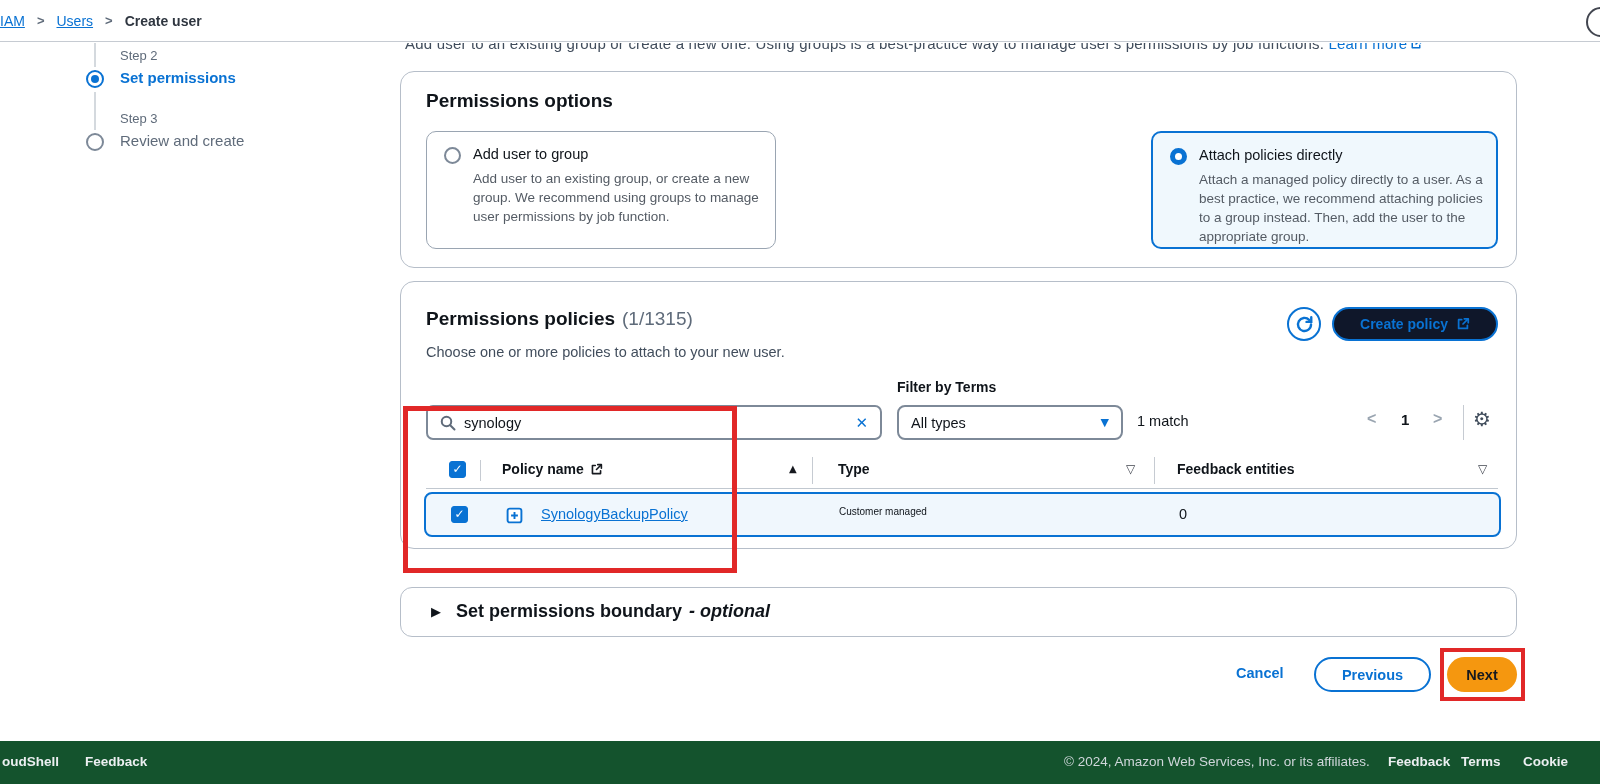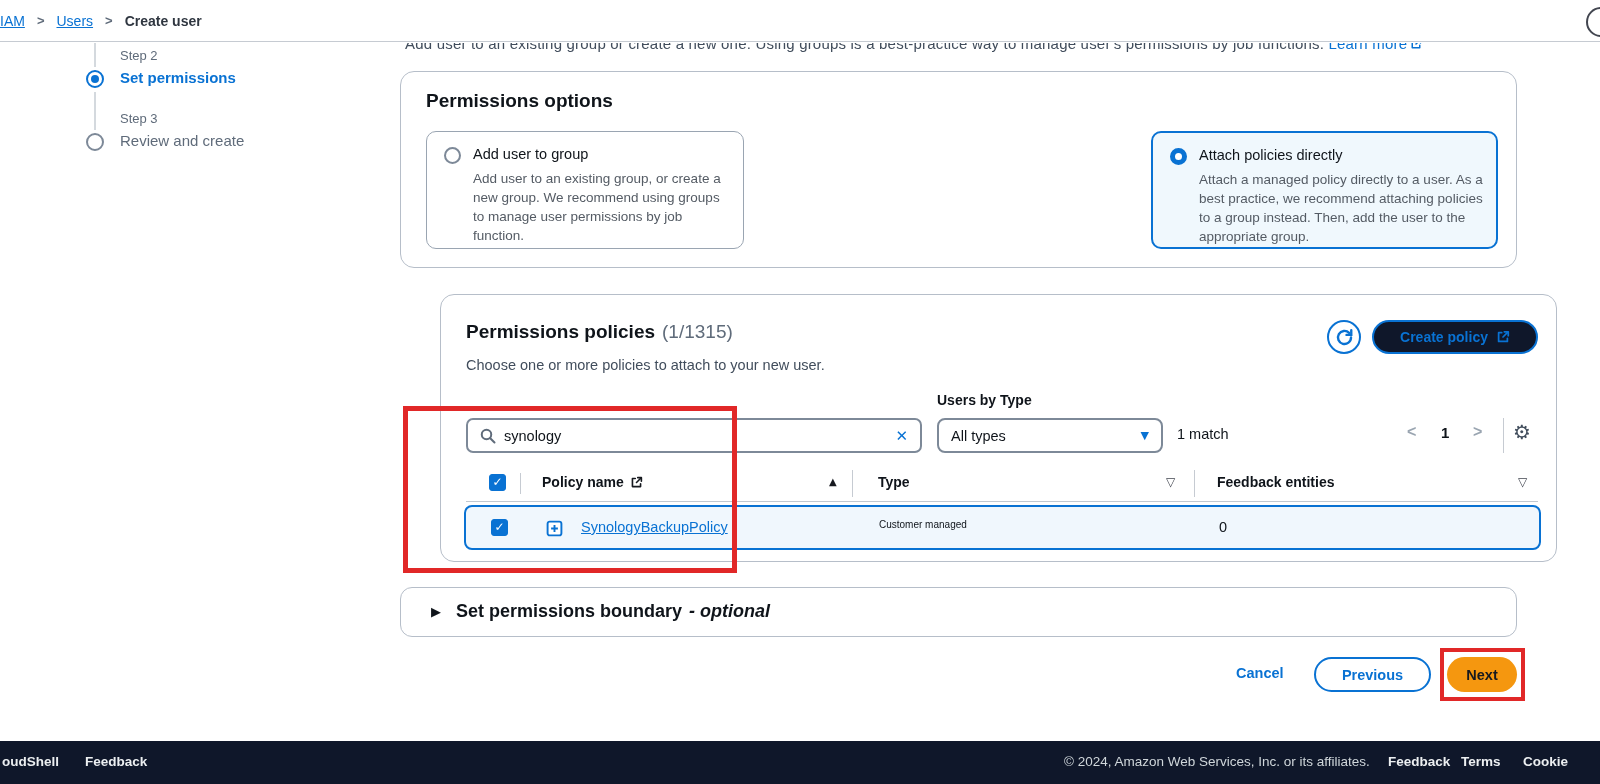--- a/index.html
+++ b/index.html
@@ -40,27 +40,27 @@
   #step2-radio { position:absolute; left:86px; top:70px; width:18px; height:18px;
     border:2px solid #0972d3; background:#fff; }
   #step2-radio::after { content:""; position:absolute; left:3px; top:3px; width:8px; height:8px;
     border-radius:50%; background:#0972d3; }
   #step3-radio { position:absolute; left:86px; top:133px; width:18px; height:18px;
     border:2px solid #7d8998; background:#fff; }
 
   
   .card { position:absolute; background:#fff; border:1px solid #b6bec9; border-radius:14px; }
   #card-options { left:400px; top:71px; width:1117px; height:197px; }
-  #card-policies { left:400px; top:294px; width:1117px; height:268px;margin-left:40px; }
+  #card-policies { left:400px; top:281px; width:1117px; height:268px; }
   #card-boundary { left:400px; top:587px; width:1117px; height:50px; border-radius:12px; }
   .card-title { position:absolute; left:25px; top:18px; font-size:19px; font-weight:700; color:#0f141a; }
 
   
   .opt { position:absolute; border:1px solid #9aa5b2; border-radius:10px; background:#fff; cursor:pointer; }
-  #opt1 { left:25px; top:59px; width:318px; height:118px; }
+  #opt1 { left:25px; top:59px; width:350px; height:118px; }
   #opt2 { left:388px; top:59px; width:348px; height:118px; }
   #opt3 { left:750px; top:59px; width:347px; height:118px; border:2px solid #0972d3; background:#f0f8fd; }
   .opt-radio { position:absolute; left:17px; top:15px; width:17px; height:17px;
     border:2px solid #7d8998; border-radius:50%; background:#fff; }
   #opt3 .opt-radio { border:5px solid #0972d3; }
   .opt-title { position:absolute; left:46px; top:14px; font-size:14.5px; color:#0f141a; }
   .opt-desc { position:absolute; left:46px; top:37px; right:13px; font-size:13.5px;
     color:#545b64; line-height:1.42; }
 
   
@@ -139,21 +139,21 @@
   #next-btn { position:absolute; left:1447px; top:657px; width:70px; height:35px;
     border:none; border-radius:18px; background:#f5970f; cursor:pointer;
     font-size:14.5px; font-weight:700; color:#16191f; display:flex; align-items:center; justify-content:center; }
 
   
   .red-rect { position:absolute; border:5px solid #e12828; background:transparent; z-index:10; pointer-events:none; }
   #red-rect-search { left:403px; top:406px; width:334px; height:167px; }
   #red-rect-next { left:1440px; top:648px; width:85px; height:53px; border-width:4px; }
 
   
-  #footer { position:absolute; left:0; top:741px; width:1600px; height:43px; background:#0f172a; z-index:5;text-align:right; }
+  #footer { position:absolute; left:0; top:741px; width:1600px; height:43px; background:#14532d; z-index:5;text-align:right; }
   .foot-item { position:absolute; top:13px; font-size:13.5px; font-weight:700; color:#eceff1; cursor:pointer; }
   #foot-cloudshell { left:2px; }
   #foot-feedback { left:85px; }
   #foot-copyright { position:absolute; left:1064px; top:13px; font-size:13.5px; color:#cfd6da; }
   #foot-privacy { left:1388px; }
   #foot-terms { left:1461px; }
   #foot-cookie { left:1523px; }
 </style>
 </head>
 <body>
@@ -218,21 +218,21 @@
   </button>
   <button id="create-policy-btn">
     <span>Create policy</span>
     <svg width="14" height="14" viewBox="0 0 16 16" fill="none" stroke="#0972d3" stroke-width="2" stroke-linecap="round" stroke-linejoin="round">
         <path d="M6.5 3H3v10h10V9.5"></path>
         <path d="M9.5 2H14v4.5"></path>
         <path d="M13.5 2.5L8 8"></path>
       </svg>
   </button>
 
-  <div id="filter-label">Users by Type</div>
+  <div id="filter-label">Filter by Terms</div>
 
   <div id="search-box">
     <svg width="16" height="16" viewBox="0 0 16 16" fill="none" stroke="#5f6b7a" stroke-width="2" stroke-linecap="round">
         <circle cx="6.5" cy="6.5" r="4.75"></circle>
         <path d="M10.2 10.2L14.5 14.5"></path>
       </svg>
     <input id="search-input" value="synology" style="">
     <span id="search-clear" class="glyph">✕</span>
   </div>
 

